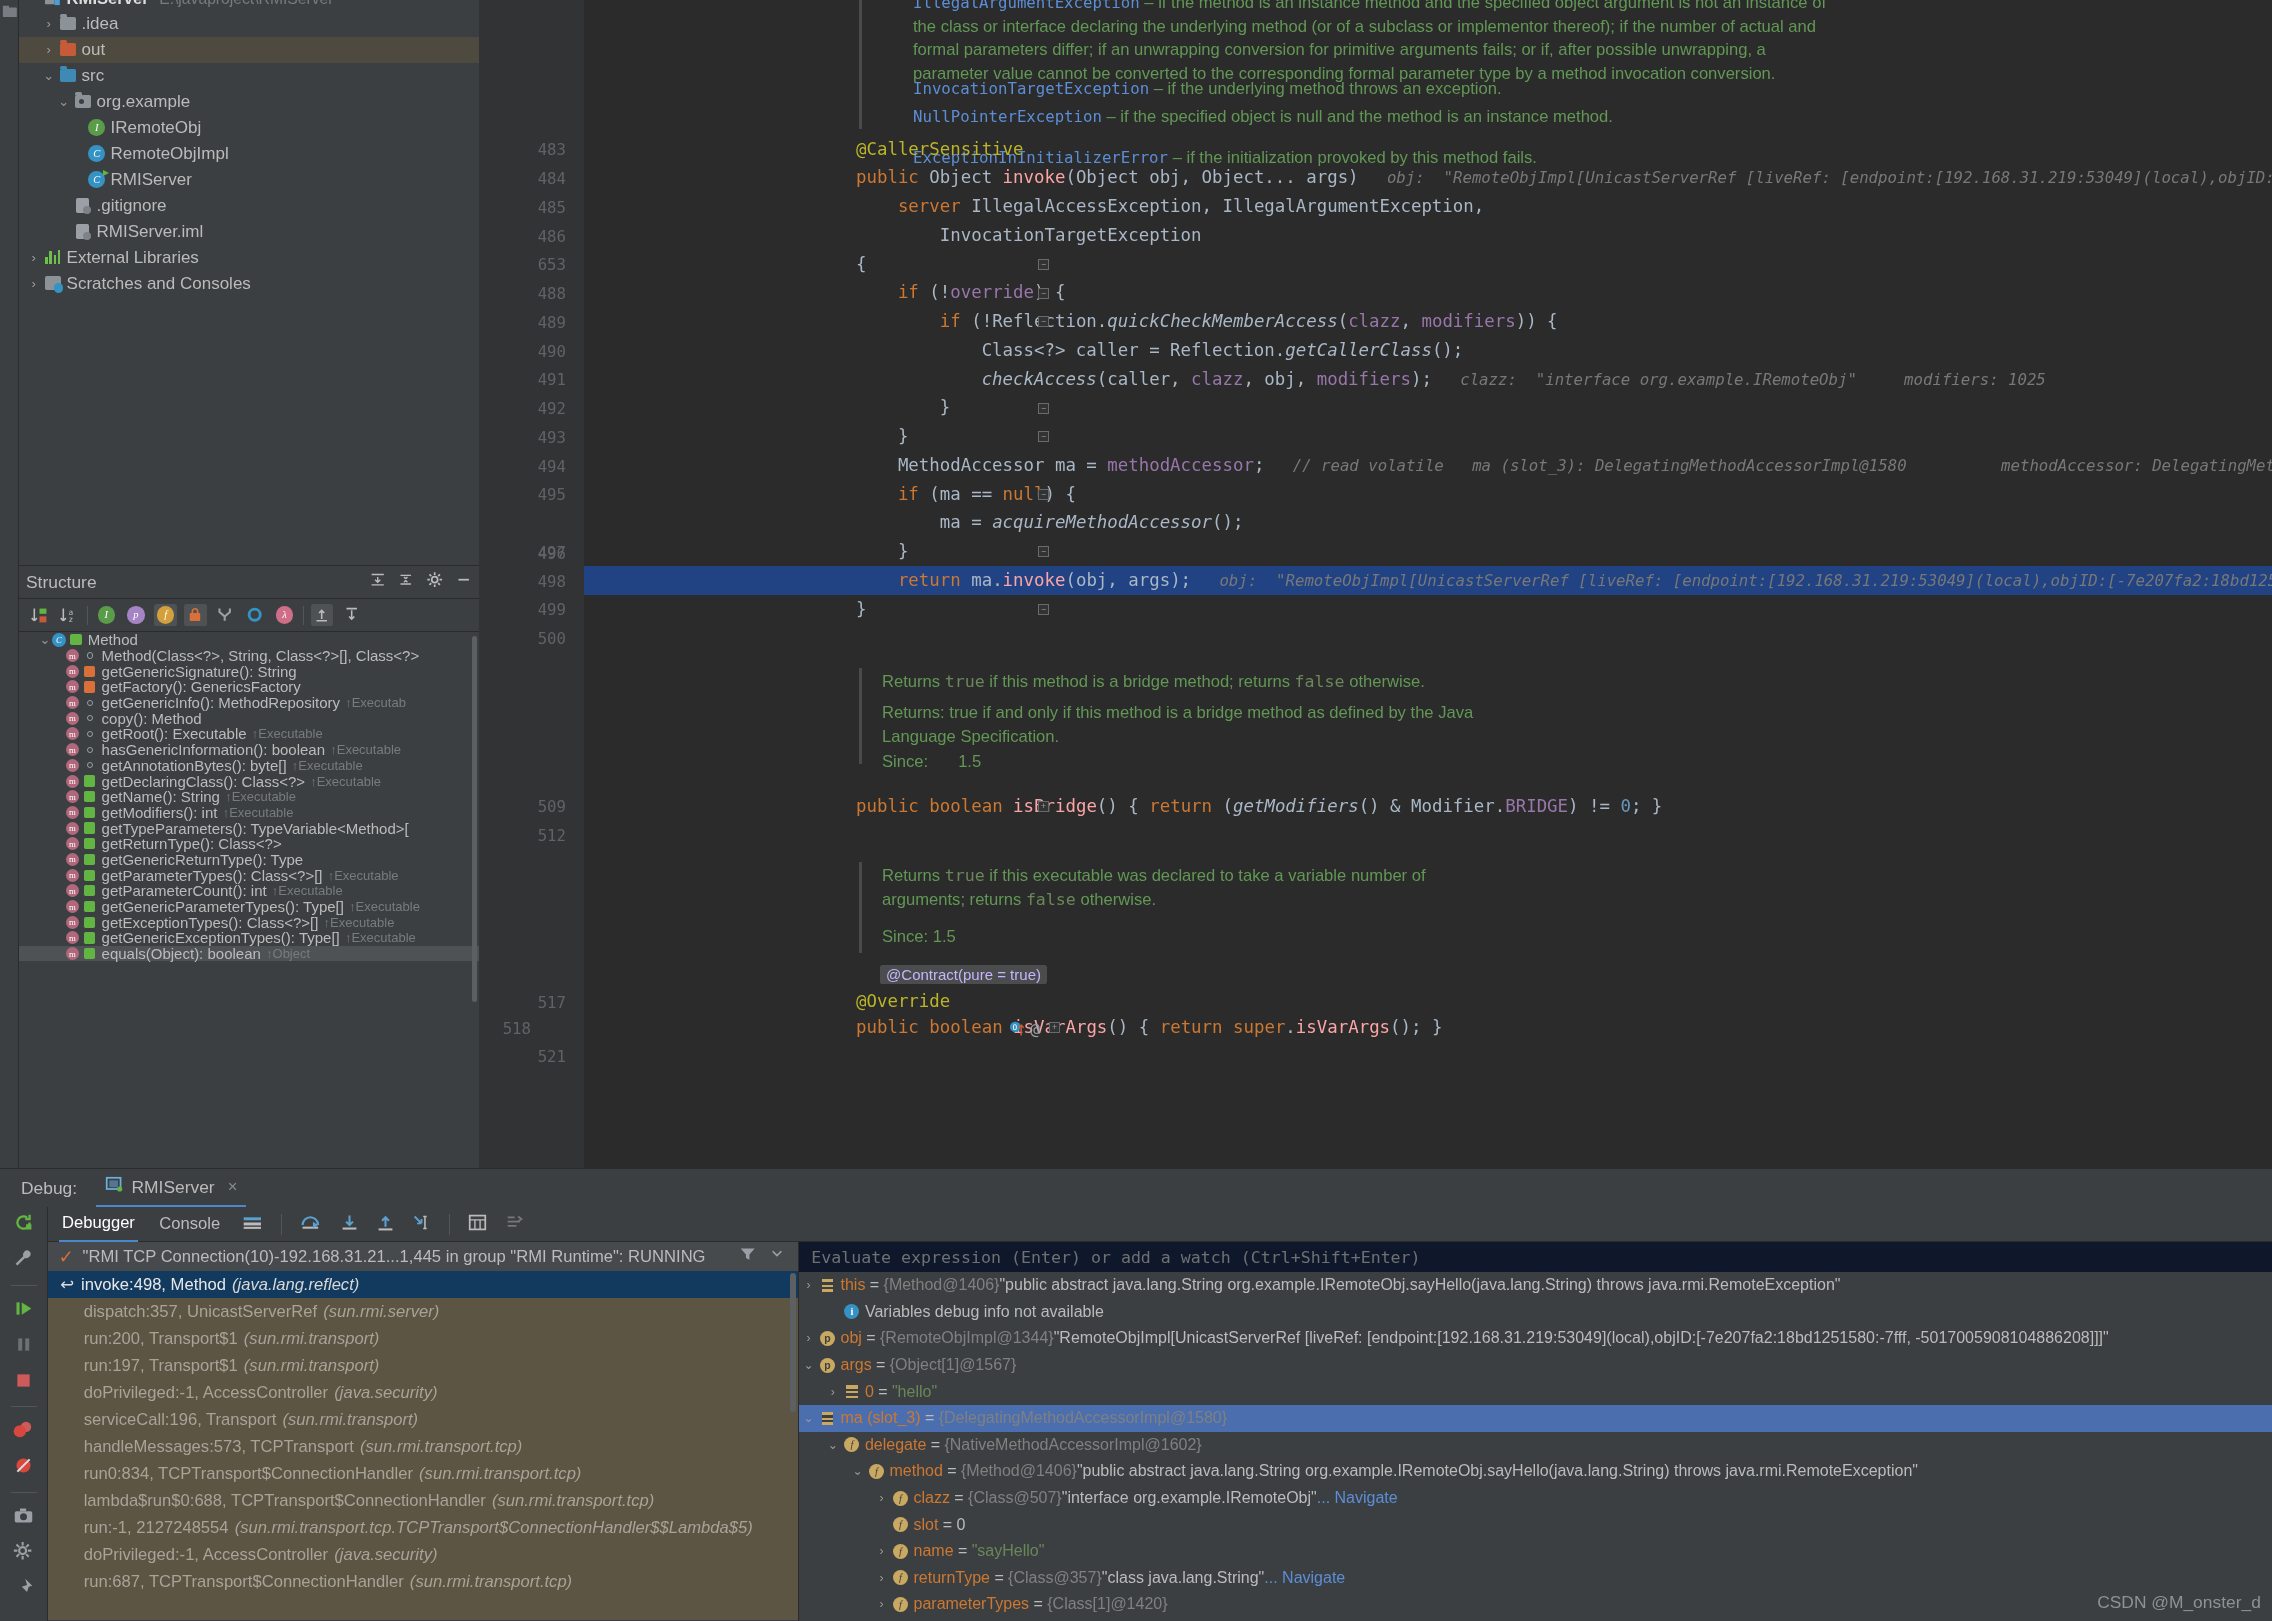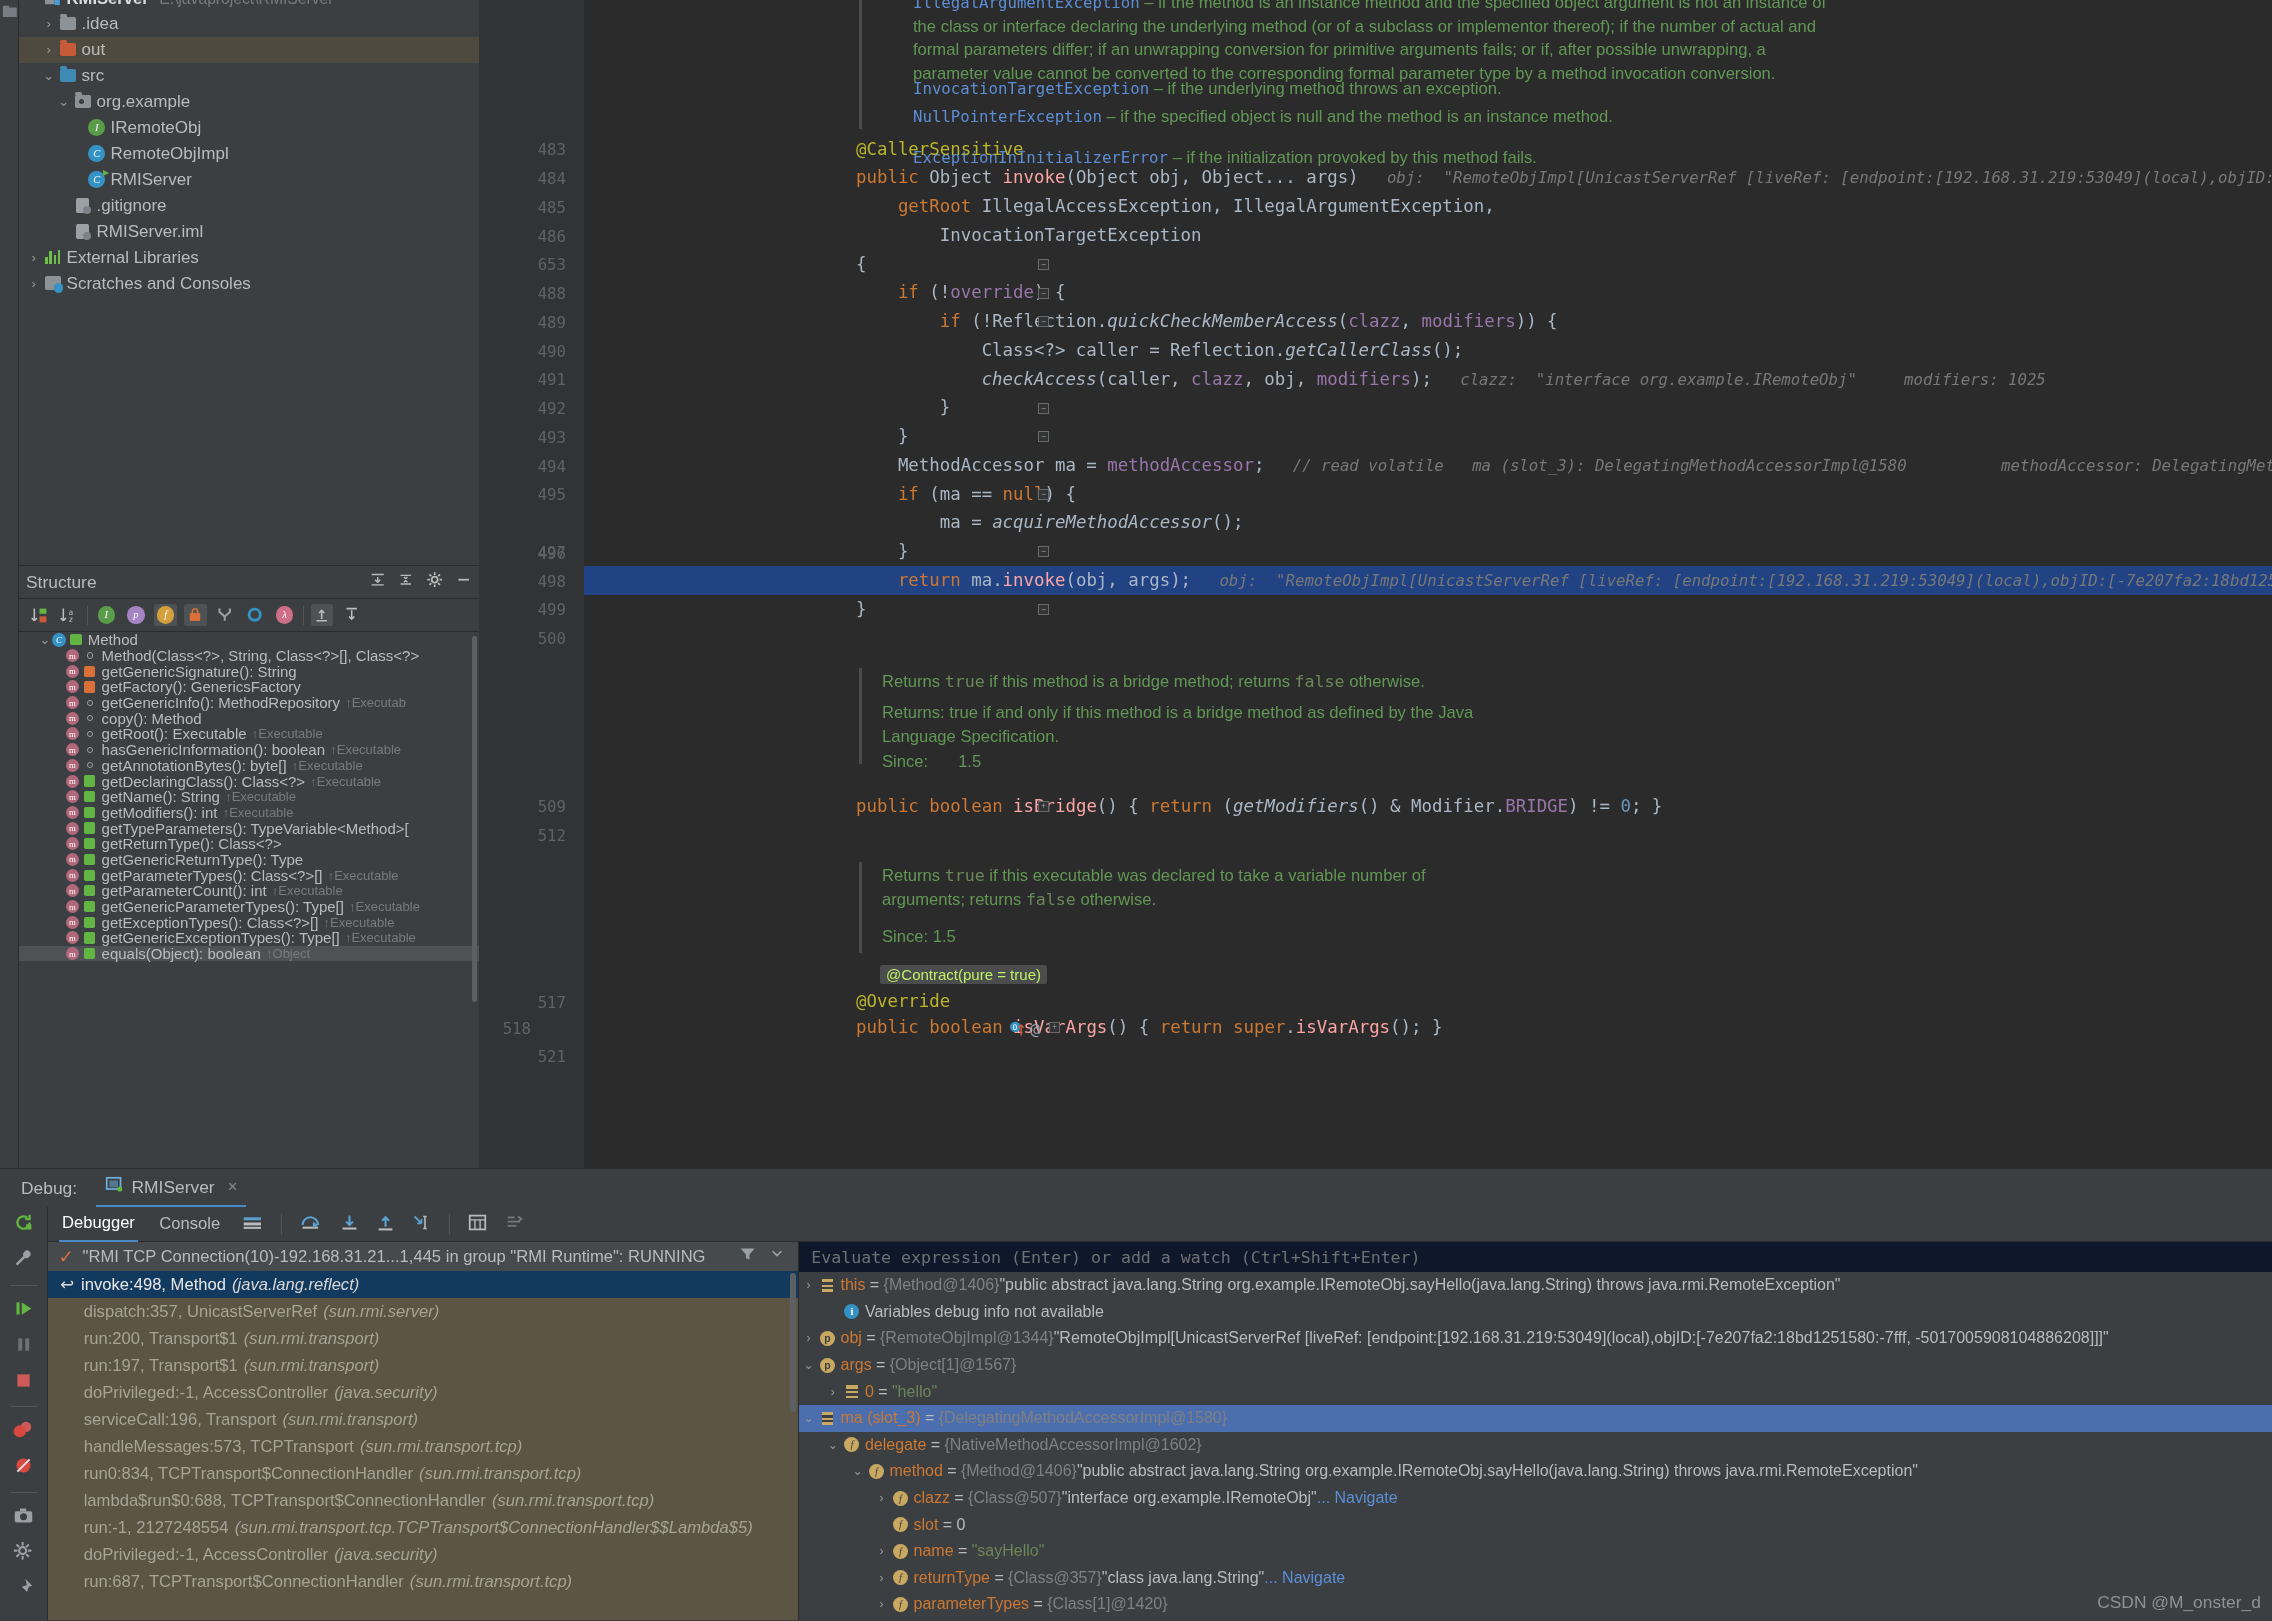--- a/index.html
+++ b/index.html
@@ -126,21 +126,21 @@
   .num { color:#6897bb; }
   .hint { color:#787878; font-style:italic; font-size:15.7px;}
   .doclink { color:#5c8ed6; font-family:"DejaVu Sans Mono", monospace; font-size:15.7px;}
   .doccode { color:#6a8759; font-family:"DejaVu Sans Mono", monospace;}
   .hl-line { position:absolute; left:0; right:0; height:29px; background:#214283; }
   .fold {
     position:absolute; width:11.3px; height:11.3px; border:0.9px solid #6a6a6a; color:#9a9a9a;
     font-size:8.7px; text-align:center; line-height:9.6px; background:#313335;
   }
   .contract-chip {
-    position:absolute; background:#4a4c4d; color:#bef264; font-size:15px;
+    position:absolute; background:#4a4c4d; color:#c4b5fd; font-size:15px;
     padding:0.9px 6.1px; border-radius:2.6px; font-family:"Liberation Sans", sans-serif;
   }
 
   
   .debug-win {
     position:absolute; left:0; top:1168px; width:2273px; height:454px;
     background:#3c3f41; border-top:0.9px solid #2b2b2b;
   }
   .dbg-title {
     height:38px; display:flex; align-items:center; padding-left:21px; gap:19px;
@@ -571,21 +571,21 @@
   <div class="editor">
     <div class="gutter"></div>
     <div class="code-area" id="code-area">
         <div class="doc" style="left: 329px; top: -8.7px; width: 915px;"><span class="doclink">IllegalArgumentException</span><span> – if the method is an instance method and the specified object argument is not an instance of the class or interface declaring the underlying method (or of a subclass or implementor thereof); if the number of actual and formal parameters differ; if an unwrapping conversion for primitive arguments fails; or if, after possible unwrapping, a parameter value cannot be converted to the corresponding formal parameter type by a method invocation conversion.</span></div>
         <div class="doc" style="left: 329px; top: 77px; width: 915px;"><span class="doclink">InvocationTargetException</span><span> – if the underlying method throws an exception.</span></div>
         <div class="doc" style="left: 329px; top: 105px; width: 915px;"><span class="doclink">NullPointerException</span><span> – if the specified object is null and the method is an instance method.</span></div>
         <div class="doc" style="left: 329px; top: 146px; width: 915px;"><span class="doclink">ExceptionInInitializerError</span><span> – if the initialization provoked by this method fails.</span></div>
         <div class="docbar" style="left: 275px; top: -12.2px; height: 141px;"></div>
         <div class="codeline" style="left: 272px; top: 139px;"><span class="ann">@CallerSensitive</span></div>
         <div class="codeline" style="left: 272px; top: 167px;"><span class="kw">public</span> Object <span class="meth">invoke</span>(Object obj, Object... args)<span class="hint">   obj:  "RemoteObjImpl[UnicastServerRef [liveRef: [endpoint:[192.168.31.219:53049](local),objID:[-7e207fa2:18b</span></div>
-        <div class="codeline" style="left: 272px; top: 196px;">    <span class="kw">getRoot</span> IllegalAccessException, IllegalArgumentException,</div>
+        <div class="codeline" style="left: 272px; top: 196px;">    <span class="kw">server</span> IllegalAccessException, IllegalArgumentException,</div>
         <div class="codeline" style="left: 272px; top: 225px;">        InvocationTargetException</div>
         <div class="codeline" style="left: 272px; top: 254px;">{</div>
         <div class="codeline" style="left: 272px; top: 282px;">    <span class="kw">if</span> (!<span class="fld">override</span>) {</div>
         <div class="codeline" style="left: 272px; top: 311px;">        <span class="kw">if</span> (!Reflection.<span class="mcall">quickCheckMemberAccess</span>(<span class="fld">clazz</span>, <span class="fld">modifiers</span>)) {</div>
         <div class="codeline" style="left: 272px; top: 340px;">            Class&lt;?&gt; caller = Reflection.<span class="mcall">getCallerClass</span>();</div>
         <div class="codeline" style="left: 272px; top: 369px;">            <span class="mcall">checkAccess</span>(caller, <span class="fld">clazz</span>, obj, <span class="fld">modifiers</span>);<span class="hint">   clazz:  "interface org.example.IRemoteObj"     modifiers: 1025</span></div>
         <div class="codeline" style="left: 272px; top: 397px;">        }</div>
         <div class="codeline" style="left: 272px; top: 426px;">    }</div>
         <div class="codeline" style="left: 272px; top: 455px;">    MethodAccessor ma = <span class="fld">methodAccessor</span>;<span class="hint">   // read volatile   ma (slot_3): DelegatingMethodAccessorImpl@1580          methodAccessor: DelegatingMethodAcces</span></div>
         <div class="codeline" style="left: 272px; top: 484px;">    <span class="kw">if</span> (ma == <span class="kw">null</span>) {</div>

